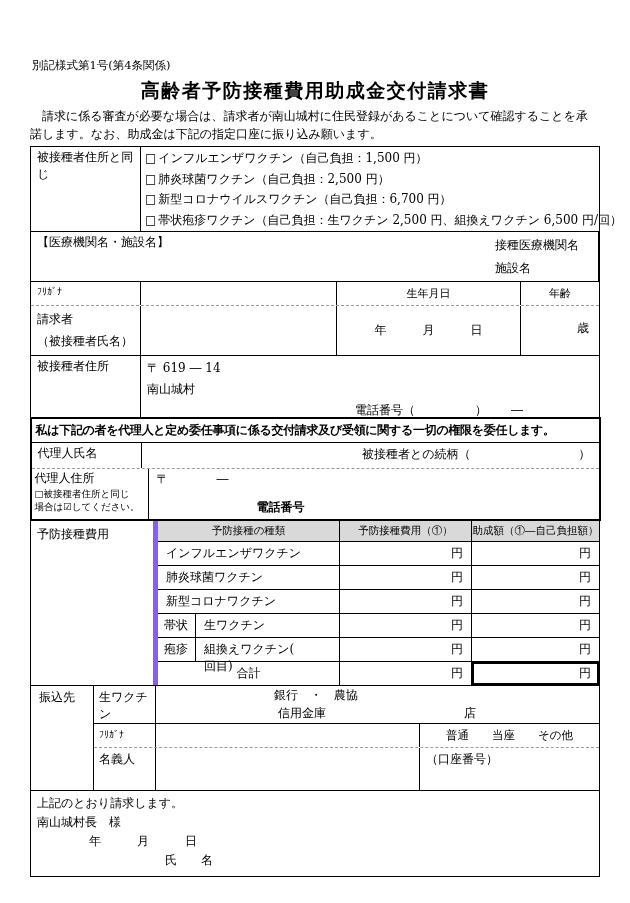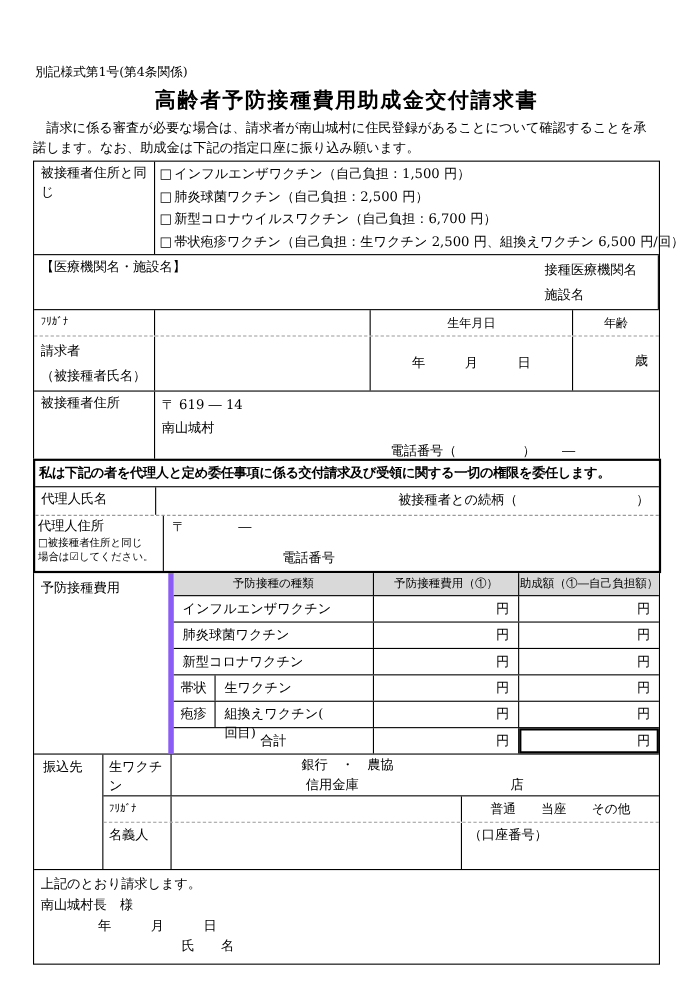--- a/index.html
+++ b/index.html
@@ -41,21 +41,21 @@
   
   .delegation{border:2px solid #000;margin:0 -1.5px;background:#fff;}
   .dstatement{font-weight:bold;font-size:12px;padding:3px 4px;border-bottom:1px solid #000;letter-spacing:-0.3px;}
   .drow-name{display:flex;height:25px;border-bottom:1px dashed #9a9a9a;}
   .relationcell{flex:1;text-align:right;padding:3px 8px 0 0;}
   .drow-addr{display:flex;height:50px;}
   .agentlbl{flex:0 0 110px;border-right:1px solid #000;padding:1px 3px;}
   .agentlbl .small{font-size:9.5px;line-height:13px;}
   .agentaddr{flex:1;position:relative;}
   .agentaddr .postal{padding:2px 8px;}
-  .agentaddr .phone{position:absolute;left:108px;bottom:3px;}
+  .agentaddr .phone{position:absolute;left:108px;bottom:3px;font-weight:bold;}
 
   
   .feelbl{flex:0 0 110px;border-right:5px solid #8b5cf6;padding:2px 6px;line-height:22px;}
   .feetable{flex:1;display:flex;flex-direction:column;}
   .fhead{display:flex;background:#d9d9d9;border-bottom:1px solid #000;font-size:10.5px;text-align:center;height:20px;align-items:center;}
   .fhead>div{height:100%;display:flex;align-items:center;justify-content:center;box-sizing:border-box;}
   .fname{flex:0 0 182px;border-right:1px solid #000;box-sizing:border-box;}
   .fcost{flex:0 0 132px;border-right:1px solid #000;box-sizing:border-box;}
   .fsub{flex:1;box-sizing:border-box;}
   .frow{display:flex;border-bottom:1px solid #000;height:23px;}

